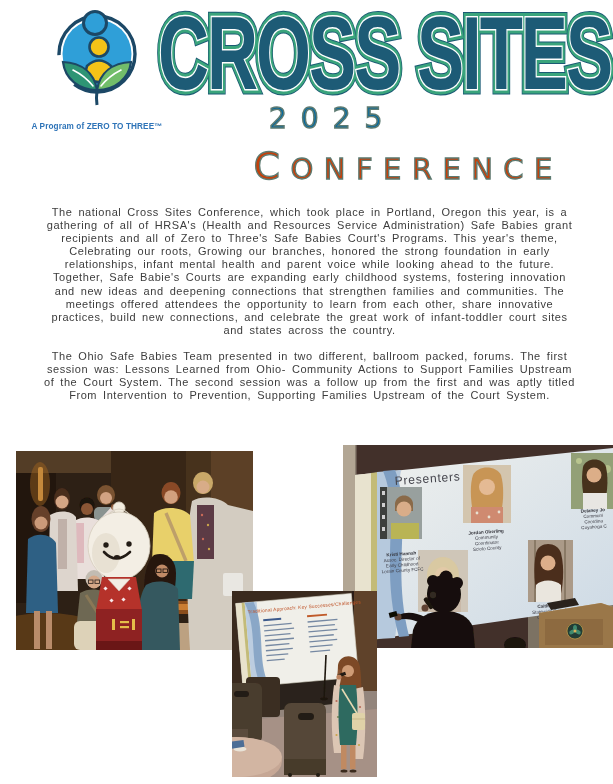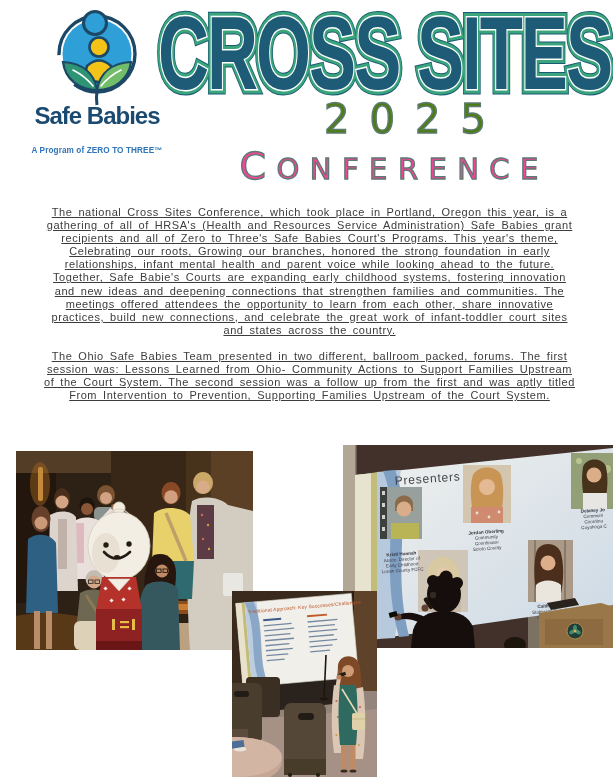--- a/index.html
+++ b/index.html
@@ -15,33 +15,33 @@
   
   .wordmark{position:absolute;left:158px;top:1px;height:102px;width:456px;white-space:nowrap;}
   .wm{position:absolute;left:0;top:0;font-weight:bold;font-size:104px;line-height:104px;
       letter-spacing:-3px;transform:scaleX(0.68);transform-origin:left top;
       font-family:"Liberation Sans",sans-serif;}
   .wm-outer{-webkit-text-stroke:11px #1b5a74;color:#1b5a74;}
   .wm-green{-webkit-text-stroke:9px #3aa47c;color:#3aa47c;}
   .wm-white{-webkit-text-stroke:3px #ffffff;color:#ffffff;}
   .wm-fill{color:#1d5b76;}
 
-  .year{position:absolute;left:255px;top:98px;width:300px;text-align:center;
-        font-family:"DejaVu Sans",sans-serif;font-size:40px;line-height:42px;
-        letter-spacing:0.5em;text-indent:0.5em;color:#4d7c0f;-webkit-text-stroke:1.5px #5e7b72;}
-  .conf{position:absolute;left:224px;top:146px;width:330px;text-align:center;
+  .year{position:absolute;left:255px;top:98px;width:300px;
+        font-family:"DejaVu Sans",sans-serif;font-size:28px;line-height:42px;
+        letter-spacing:0.5em;text-indent:0.5em;color:#0369a1;-webkit-text-stroke:1.5px #5e7b72;}
+  .conf{position:absolute;left:238px;top:146px;width:330px;text-align:center;
         font-family:"DejaVu Sans",sans-serif;font-size:29px;line-height:40px;
-        letter-spacing:0.36em;text-indent:0.36em;color:#ec4899;-webkit-text-stroke:1.3px #5c7a71;
+        letter-spacing:0.36em;text-indent:0.36em;color:#c2410c;-webkit-text-stroke:1.3px #5c7a71;
         text-transform:uppercase;}
   .conf::first-letter{font-size:38px;}
 
   
   .article{position:absolute;left:38px;top:206px;width:537px;text-align:center;
            color:#3c3c3c;font-size:11px;line-height:13.1px;letter-spacing:0.55px;word-spacing:2.4px;}
-  .article p{margin:0 0 13px 6px;text-decoration:underline;}
+  .article p{margin:0 0 13px 6px;}
 
   
   figure{position:absolute;margin:0;overflow:hidden;}
   figure svg{display:block;}
   .photo-left{left:16px;top:451px;width:237px;height:199px;z-index:1;}
   .photo-right{left:343px;top:445px;width:270px;height:203px;z-index:2;}
   .photo-middle{left:232px;top:591px;width:145px;height:186px;z-index:5;}
   svg text{font-family:"Liberation Sans",sans-serif;}
 </style>
 </head>
@@ -55,21 +55,20 @@
       <circle cx="68" cy="48" r="34.5" fill="#2f9fd8"></circle>
       <circle cx="66" cy="17" r="11.5" fill="#2f9fd8" stroke="#1c4866" stroke-width="3"></circle>
       <circle cx="70" cy="41" r="9.5" fill="#f4c318" stroke="#1c4866" stroke-width="2.6"></circle>
       <path d="M58,60 Q70,49 82,60 L85,72 Q70,80 55,72 Z" fill="#f4c318" stroke="#1c4866" stroke-width="2.6"></path>
       <path d="M68,84 C50,84 36,73 34,56 C52,57 65,66 68,84 Z" fill="#2e9474" stroke="#1c4866" stroke-width="2.2"></path>
       <path d="M68,84 C86,84 100,73 102,56 C84,57 71,66 68,84 Z" fill="#72bd6a" stroke="#1c4866" stroke-width="2.2"></path>
       <path d="M44,64 Q56,70 64,80" fill="none" stroke="#ffffff" stroke-width="1.6" stroke-linecap="round"></path>
       <path d="M92,64 Q80,70 72,80" fill="none" stroke="#ffffff" stroke-width="1.6" stroke-linecap="round"></path>
       <path d="M68,84 Q67,92 68,99" fill="none" stroke="#1c4866" stroke-width="3"></path>
     </svg>
-    <div class="logo-title">Safe Babies</div>
     <div class="logo-tagline">A Program of ZERO TO THREE™</div>
   </div>
 
   <div class="wordmark">
     <span class="wm wm-outer">CROSS SITES</span>
     <span class="wm wm-green">CROSS SITES</span>
     <span class="wm wm-white">CROSS SITES</span>
     <span class="wm wm-fill">CROSS SITES</span>
   </div>
 

